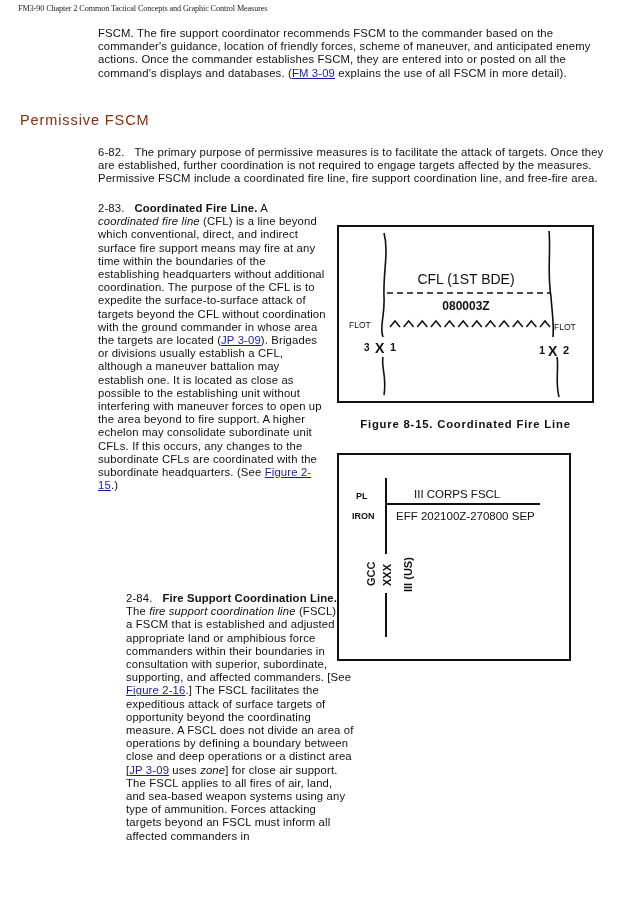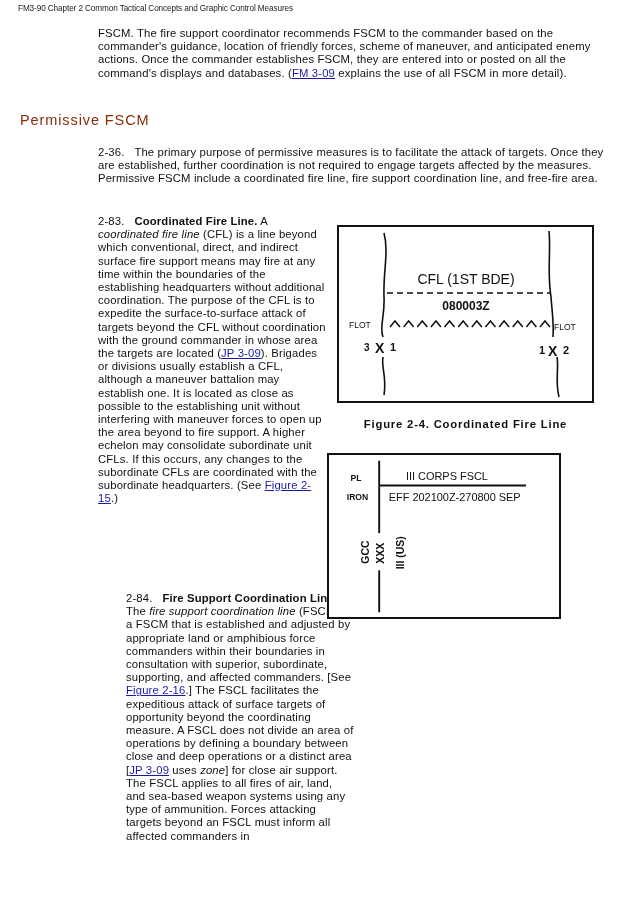--- a/index.html
+++ b/index.html
@@ -2,62 +2,62 @@
 <html><head>
 <meta charset="utf-8">
 <style>
   html, body { margin: 0; padding: 0; background: #ffffff; }
   body {
     width: 635px; height: 898px; position: relative; overflow: hidden;
     font-family: "Liberation Sans", sans-serif; color: #111;
   }
   .running-header {
     position: absolute; left: 18px; top: 4px;
-    font-family: Liberation Sans, sans-serif; font-size: 8.2px; color: #222;
+    font-family: Liberation Serif, serif; font-size: 8.2px; color: #222;
     letter-spacing: -0.1px;
   }
   .text { font-size: 11.3px; line-height: 13.2px; letter-spacing: 0.15px; }
   .intro {
     position: absolute; left: 98px; top: 27px; width: 512px;
   }
   .section-heading {
     position: absolute; left: 20px; top: 112px;
     font-size: 14.5px; font-weight: normal; color: #8b2c0a; letter-spacing: 0.9px;
   }
   .para-282 {
     position: absolute; left: 98px; top: 146px; width: 512px;
   }
   .col-left { position: absolute; left: 98px; width: 228px; }
-  .para-283 { top: 215px; }
+  .para-283 { top: 202px; }
   .para-284 { top: 592px; margin-left: 28px; }
   a.xref { color: #1a1aa8; }
   .figure-box {
     position: absolute; border: 2px solid #111; background: #fff; box-sizing: border-box; padding-left: 20px;
   }
   .fig1 { left: 337px; top: 225px; width: 257px; height: 178px; }
-  .fig2 { left: 327px; top: 453px; width: 234px; height: 166px; }
+  .fig2 { left: 337px; top: 453px; width: 234px; height: 208px; }
   .fig-svg { position: absolute; left: 0; top: 0; width: 100%; height: 100%; }
   .fig-caption {
     position: absolute; font-size: 11.3px; font-weight: bold; text-align: center;
     letter-spacing: 0.8px; line-height: 14px;
   }
   .cap1 { left: 337px; top: 417px; width: 257px; }
   .cap2 { left: 337px; top: 639px; width: 234px; }
   .svgtxt { font-family: "Liberation Sans", sans-serif; fill: #111; }
 </style>
 </head>
 <body>
 
 <div class="running-header">FM3-90 Chapter 2 Common Tactical Concepts and Graphic Control Measures</div>
 
 <div class="intro text"><span>FSCM. The fire support coordinator recommends FSCM to the commander based on the commander's guidance, location of friendly forces, scheme of maneuver, and anticipated enemy actions. Once the commander establishes FSCM, they are entered into or posted on all the command's displays and databases. (</span><a class="xref" href="#">FM 3-09</a><span> explains the use of all FSCM in more detail).</span></div>
 
 <div class="section-heading">Permissive FSCM</div>
 
-<div class="para-282 text"><span>2-36.</span>&nbsp;&nbsp;&nbsp;<span>The primary purpose of permissive measures is to facilitate the attack of targets. Once they are established, further coordination is not required to engage targets affected by the measures. Permissive FSCM include a coordinated fire line, fire support coordination line, and free-fire area.</span></div>
+<div class="para-282 text"><span>6-82.</span>&nbsp;&nbsp;&nbsp;<span>The primary purpose of permissive measures is to facilitate the attack of targets. Once they are established, further coordination is not required to engage targets affected by the measures. Permissive FSCM include a coordinated fire line, fire support coordination line, and free-fire area.</span></div>
 
 <div class="col-left para-283 text"><span>2-83.</span>&nbsp;&nbsp;&nbsp;<b>Coordinated Fire Line.</b> <span>A</span> <i>coordinated fire line</i><span> (CFL) is a line beyond which conventional, direct, and indirect surface fire support means may fire at any time within the boundaries of the establishing headquarters without additional coordination. The purpose of the CFL is to expedite the surface-to-surface attack of targets beyond the CFL without coordination with the ground commander in whose area the targets are located (</span><a class="xref" href="#">JP 3-09</a><span>). Brigades or divisions usually establish a CFL, although a maneuver battalion may establish one. It is located as close as possible to the establishing unit without interfering with maneuver forces to open up the area beyond to fire support. A higher echelon may consolidate subordinate unit CFLs. If this occurs, any changes to the subordinate CFLs are coordinated with the subordinate headquarters. (See </span><a class="xref" href="#">Figure 2-15</a><span>.)</span></div>
 
 <div class="col-left para-284 text"><span>2-84.</span>&nbsp;&nbsp;&nbsp;<b>Fire Support Coordination Line.</b> <span>The</span> <i>fire support coordination line</i><span> (FSCL) is a FSCM that is established and adjusted by appropriate land or amphibious force commanders within their boundaries in consultation with superior, subordinate, supporting, and affected commanders. [See </span><a class="xref" href="#">Figure 2-16</a><span>.] The FSCL facilitates the expeditious attack of surface targets of opportunity beyond the coordinating measure. A FSCL does not divide an area of operations by defining a boundary between close and deep operations or a distinct area [</span><a class="xref" href="#">JP 3-09</a><span> uses </span><i>zone</i><span>] for close air support. The FSCL applies to all fires of air, land, and sea-based weapon systems using any type of ammunition. Forces attacking targets beyond an FSCL must inform all affected commanders in</span></div>
 
 <div class="figure-box fig1">
   <svg class="fig-svg" viewBox="0 0 253 174">
     <path d="M45 6 C50 25, 44 45, 45 70 C46 90, 40 100, 44 110" stroke="#111" stroke-width="1.6" fill="none"></path>
     <path d="M44 130 C42 140, 48 150, 45 168" stroke="#111" stroke-width="1.6" fill="none"></path>
     <path d="M210 4 C212 25, 208 45, 212 70 C213 85, 215 95, 214 110" stroke="#111" stroke-width="1.6" fill="none"></path>
@@ -86,21 +86,21 @@
       <text class="svgtxt" x="36" y="126" font-size="14" font-weight="bold">X</text>
       <text class="svgtxt" x="51" y="124" font-size="11" font-weight="bold">1</text>
     </g>
     <g>
       <text class="svgtxt" x="200" y="127" font-size="11" font-weight="bold">1</text>
       <text class="svgtxt" x="209" y="129" font-size="14" font-weight="bold">X</text>
       <text class="svgtxt" x="224" y="127" font-size="11" font-weight="bold">2</text>
     </g>
   </svg>
 </div>
-<div class="fig-caption cap1">Figure 2-4. Coordinated Fire Line</div>
+<div class="fig-caption cap1">Figure 8-15. Coordinated Fire Line</div>
 
 <div class="figure-box fig2">
   <svg class="fig-svg" viewBox="0 0 230 170">
     <line x1="47" y1="6" x2="47" y2="82" stroke="#111" stroke-width="2"></line>
     <line x1="47" y1="121" x2="47" y2="165" stroke="#111" stroke-width="2"></line>
     <line x1="47" y1="32" x2="201" y2="32" stroke="#111" stroke-width="2"></line>
     <text class="svgtxt" x="17" y="27" font-size="9" font-weight="bold">PL</text>
     <text class="svgtxt" x="13" y="47" font-size="9" font-weight="bold">IRON</text>
     <text class="svgtxt" x="75" y="26" font-size="11.5">III CORPS FSCL</text>
     <text class="svgtxt" x="57" y="48" font-size="11.5">EFF 202100Z-270800 SEP</text>

